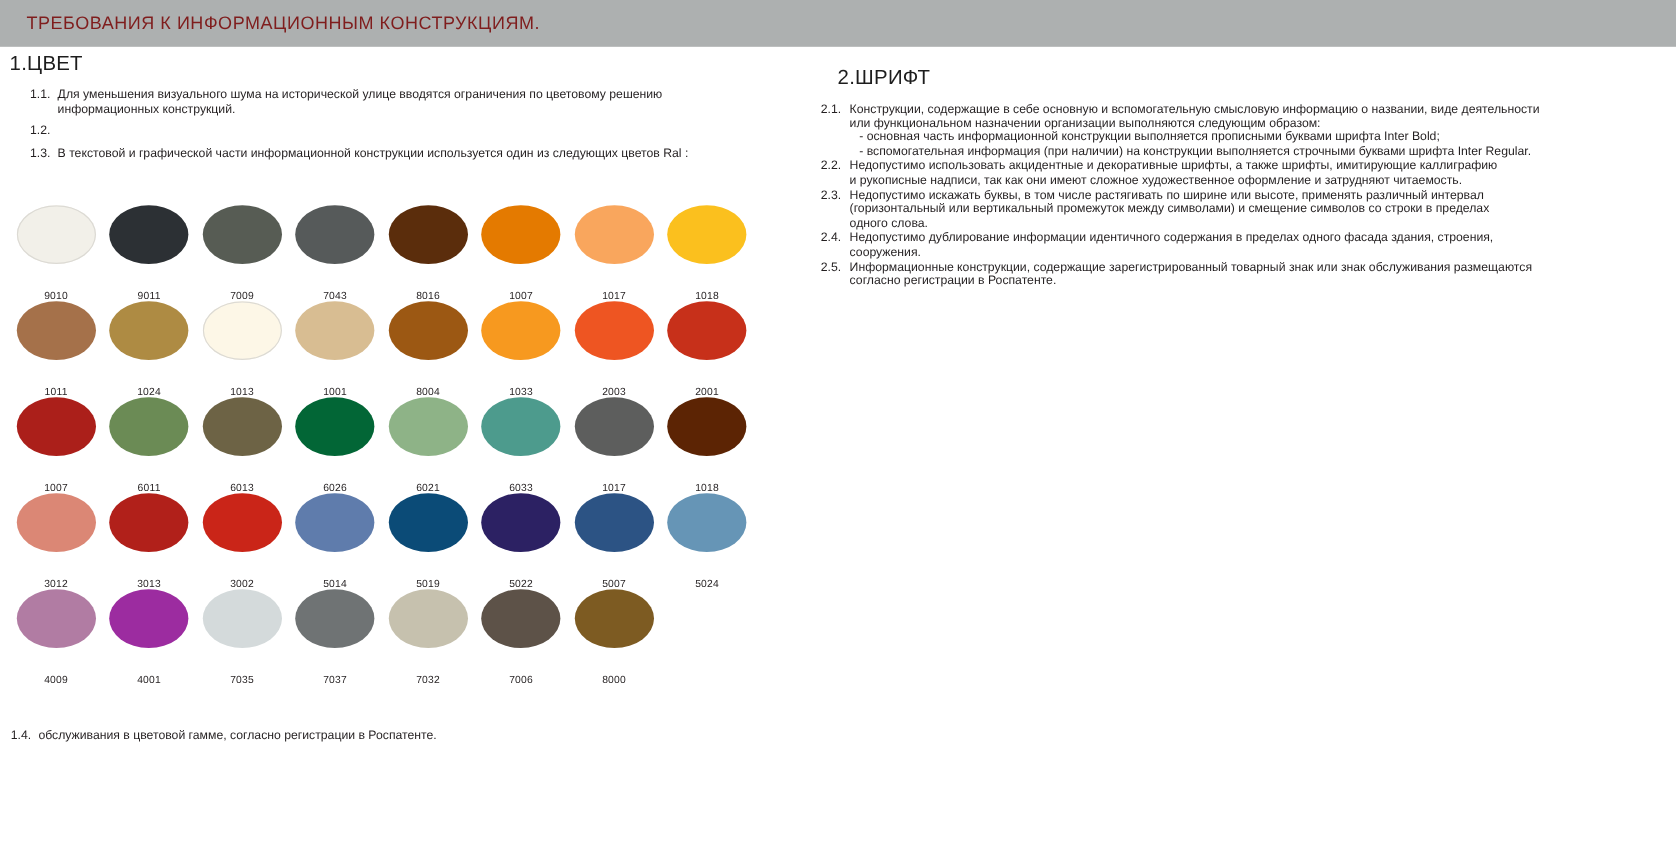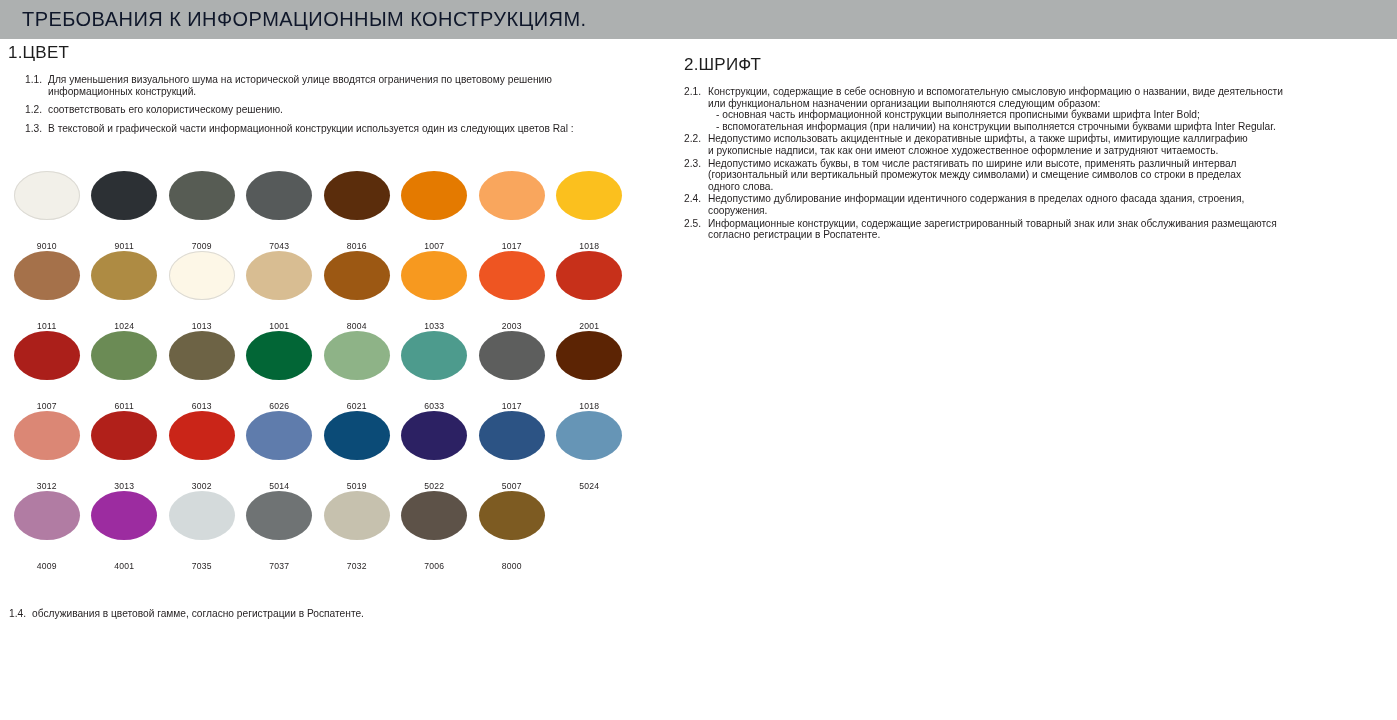--- a/index.html
+++ b/index.html
@@ -29,23 +29,23 @@
     left: 0;
     top: 0;
     width: 1397px;
     height: 39px;
     background: #adb0b0;
     display: flex;
     align-items: center;
   }
   .header-title {
     padding-left: 22px;
-    font-size: 20px;
+    font-size: 15px;
     letter-spacing: 0.45px;
-    color: #0f172a;
+    color: #7f1d1d;
     font-weight: 400;
     white-space: nowrap;
   }
 
   
   .col-left {
     position: absolute;
     left: 0;
     top: 25px;
     width: 676px;
@@ -60,21 +60,21 @@
     height: 681px;
   }
 
   .section-title {
     font-size: 17px;
     font-weight: 400;
     color: #1d1d1d;
     letter-spacing: 0.2px;
   }
   .lt-title { margin: 18px 0 0 8px; }
-  .rt-title { margin: 16px 0 0 8px; }
+  .rt-title { margin: 16px 0 0 22px; }
 
   
   .clauses {
     margin: 11px 0 0 0;
     padding: 0;
     list-style: none;
   }
   .clause {
     display: flex;
     align-items: flex-start;
@@ -156,21 +156,20 @@
         <li class="clause">
           <span class="clause-num">1.1.</span>
           <span class="clause-body">
             <span class="ln">Для уменьшения визуального шума на исторической улице вводятся ограничения по цветовому решению</span>
             <span class="ln">информационных конструкций.</span>
           </span>
         </li>
         <li class="clause">
           <span class="clause-num">1.2.</span>
           <span class="clause-body">
-            <span class="ln">соответствовать его колористическому решению.</span>
           </span>
         </li>
         <li class="clause">
           <span class="clause-num">1.3.</span>
           <span class="clause-body">
             <span class="ln">В текстовой и графической части информационной конструкции используется один из следующих цветов Ral :</span>
           </span>
         </li>
       </ul>
 

